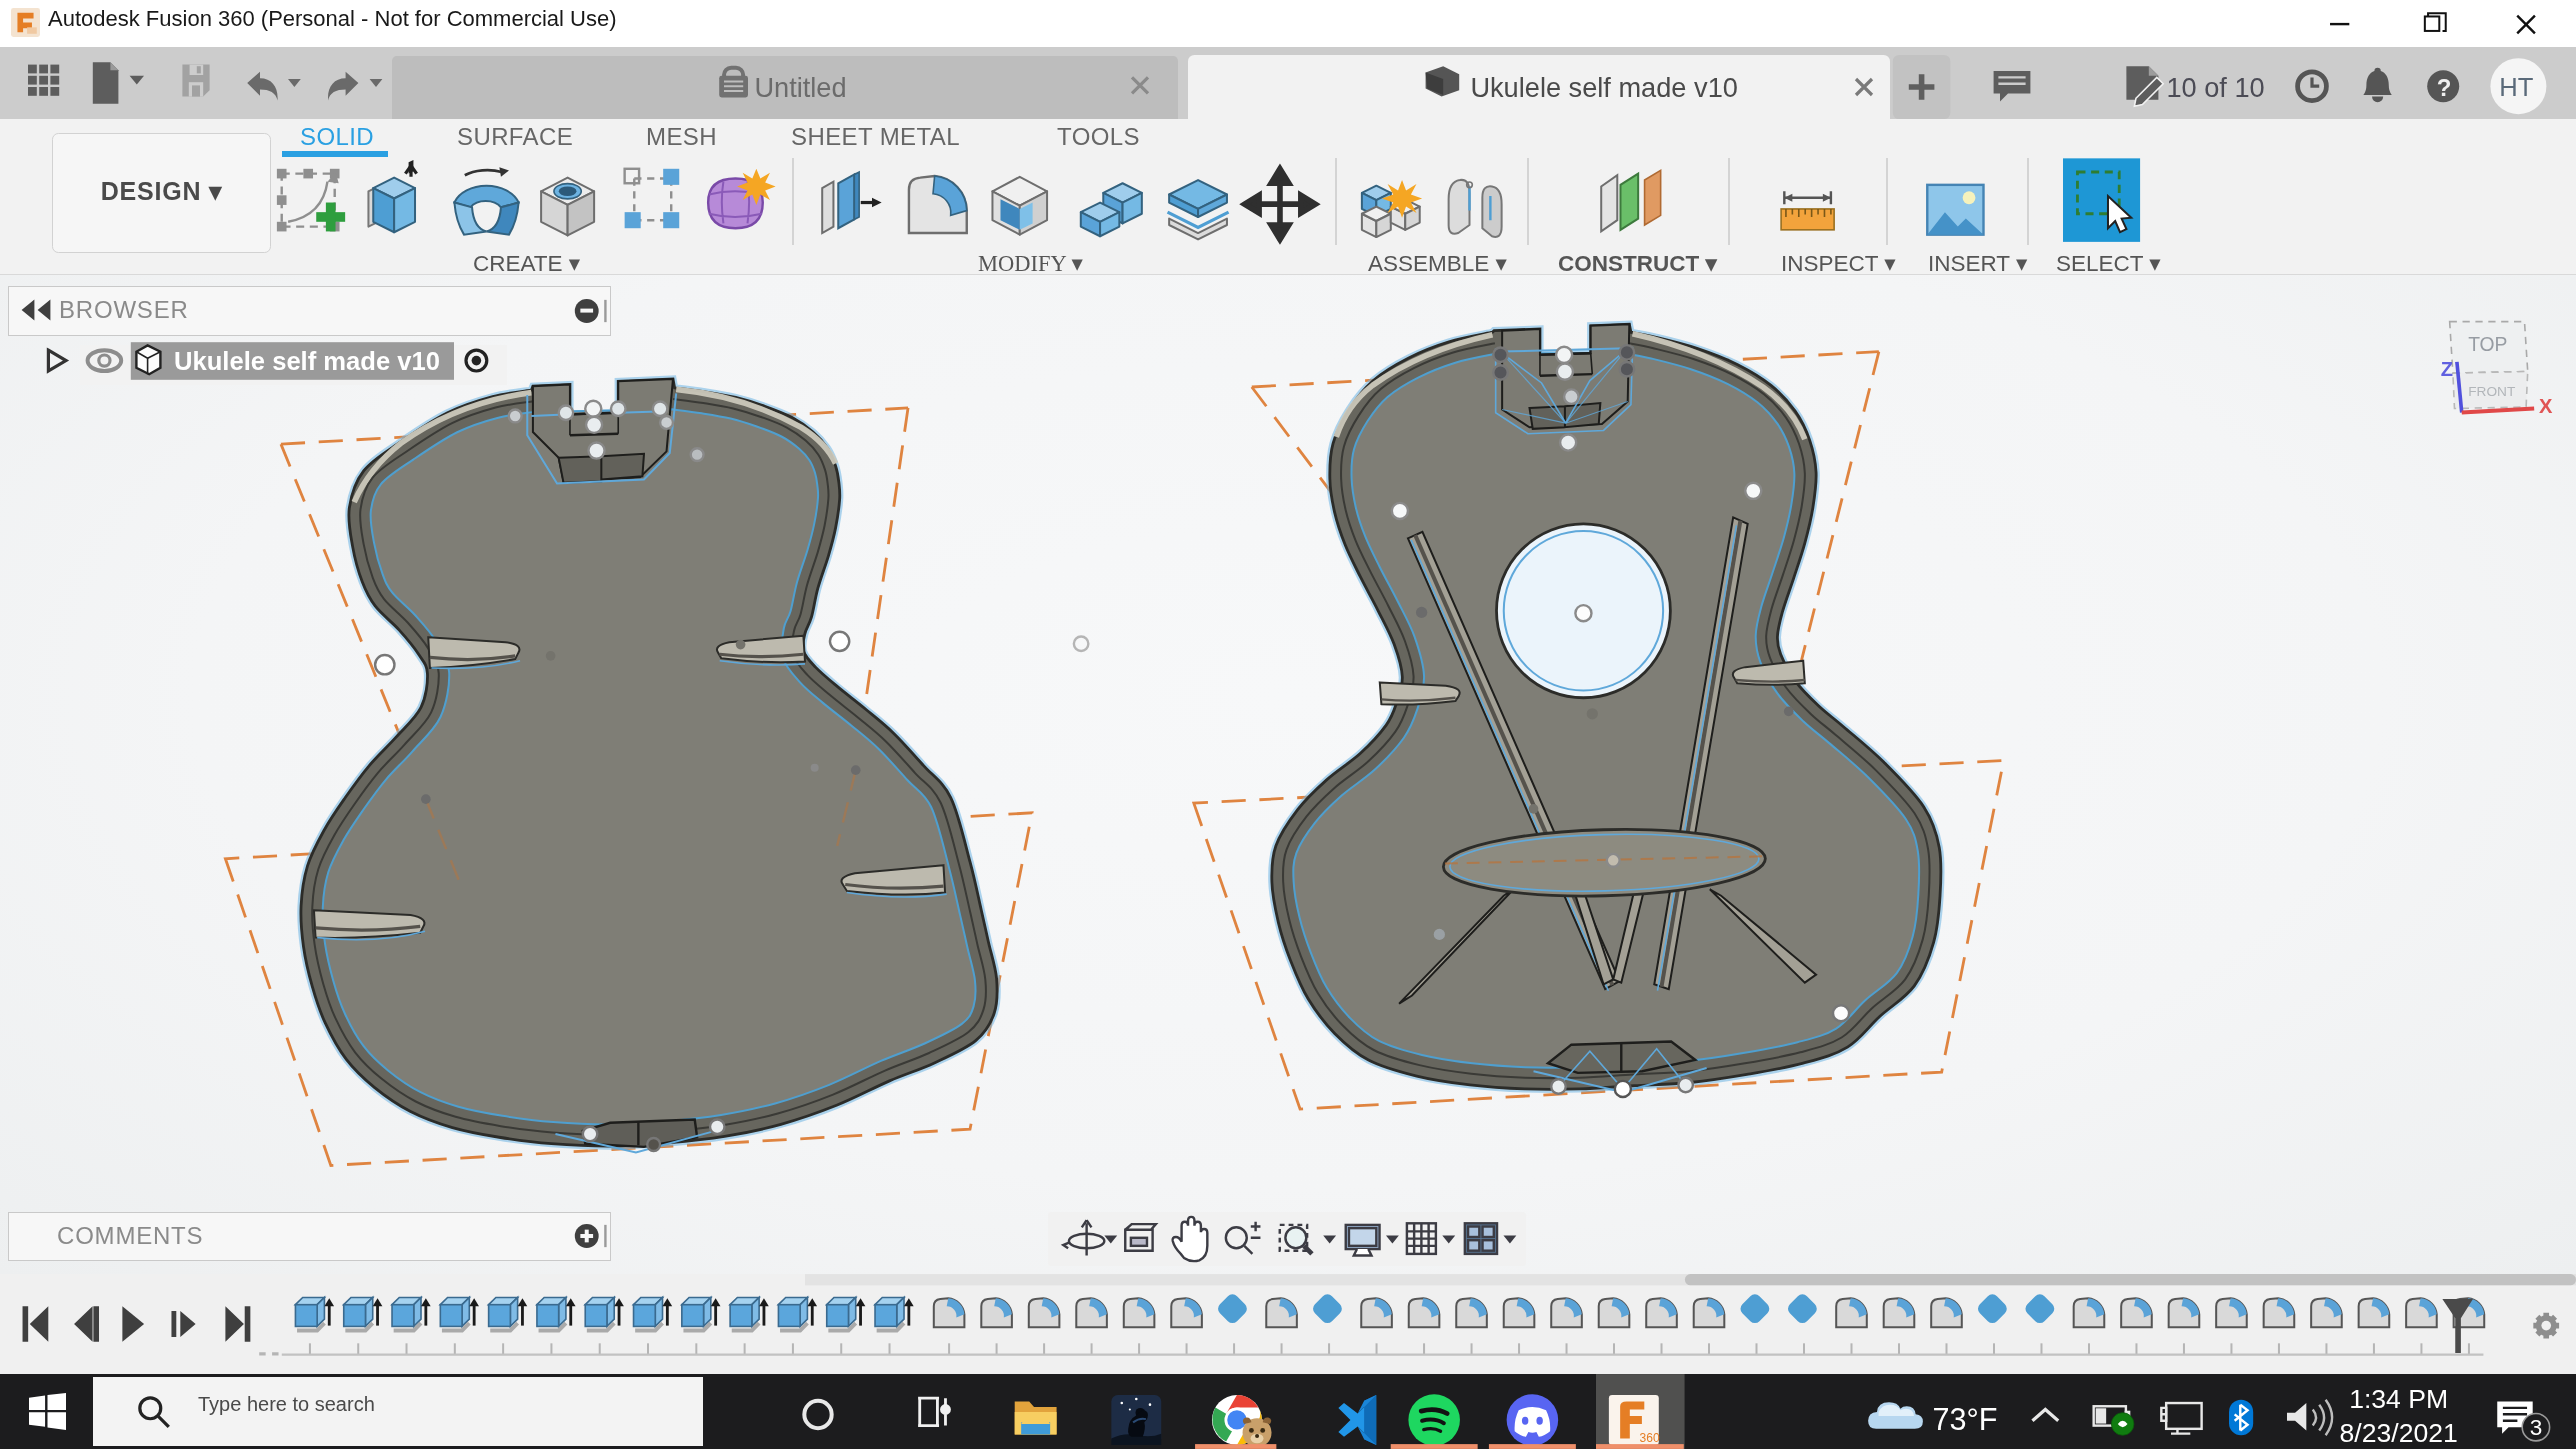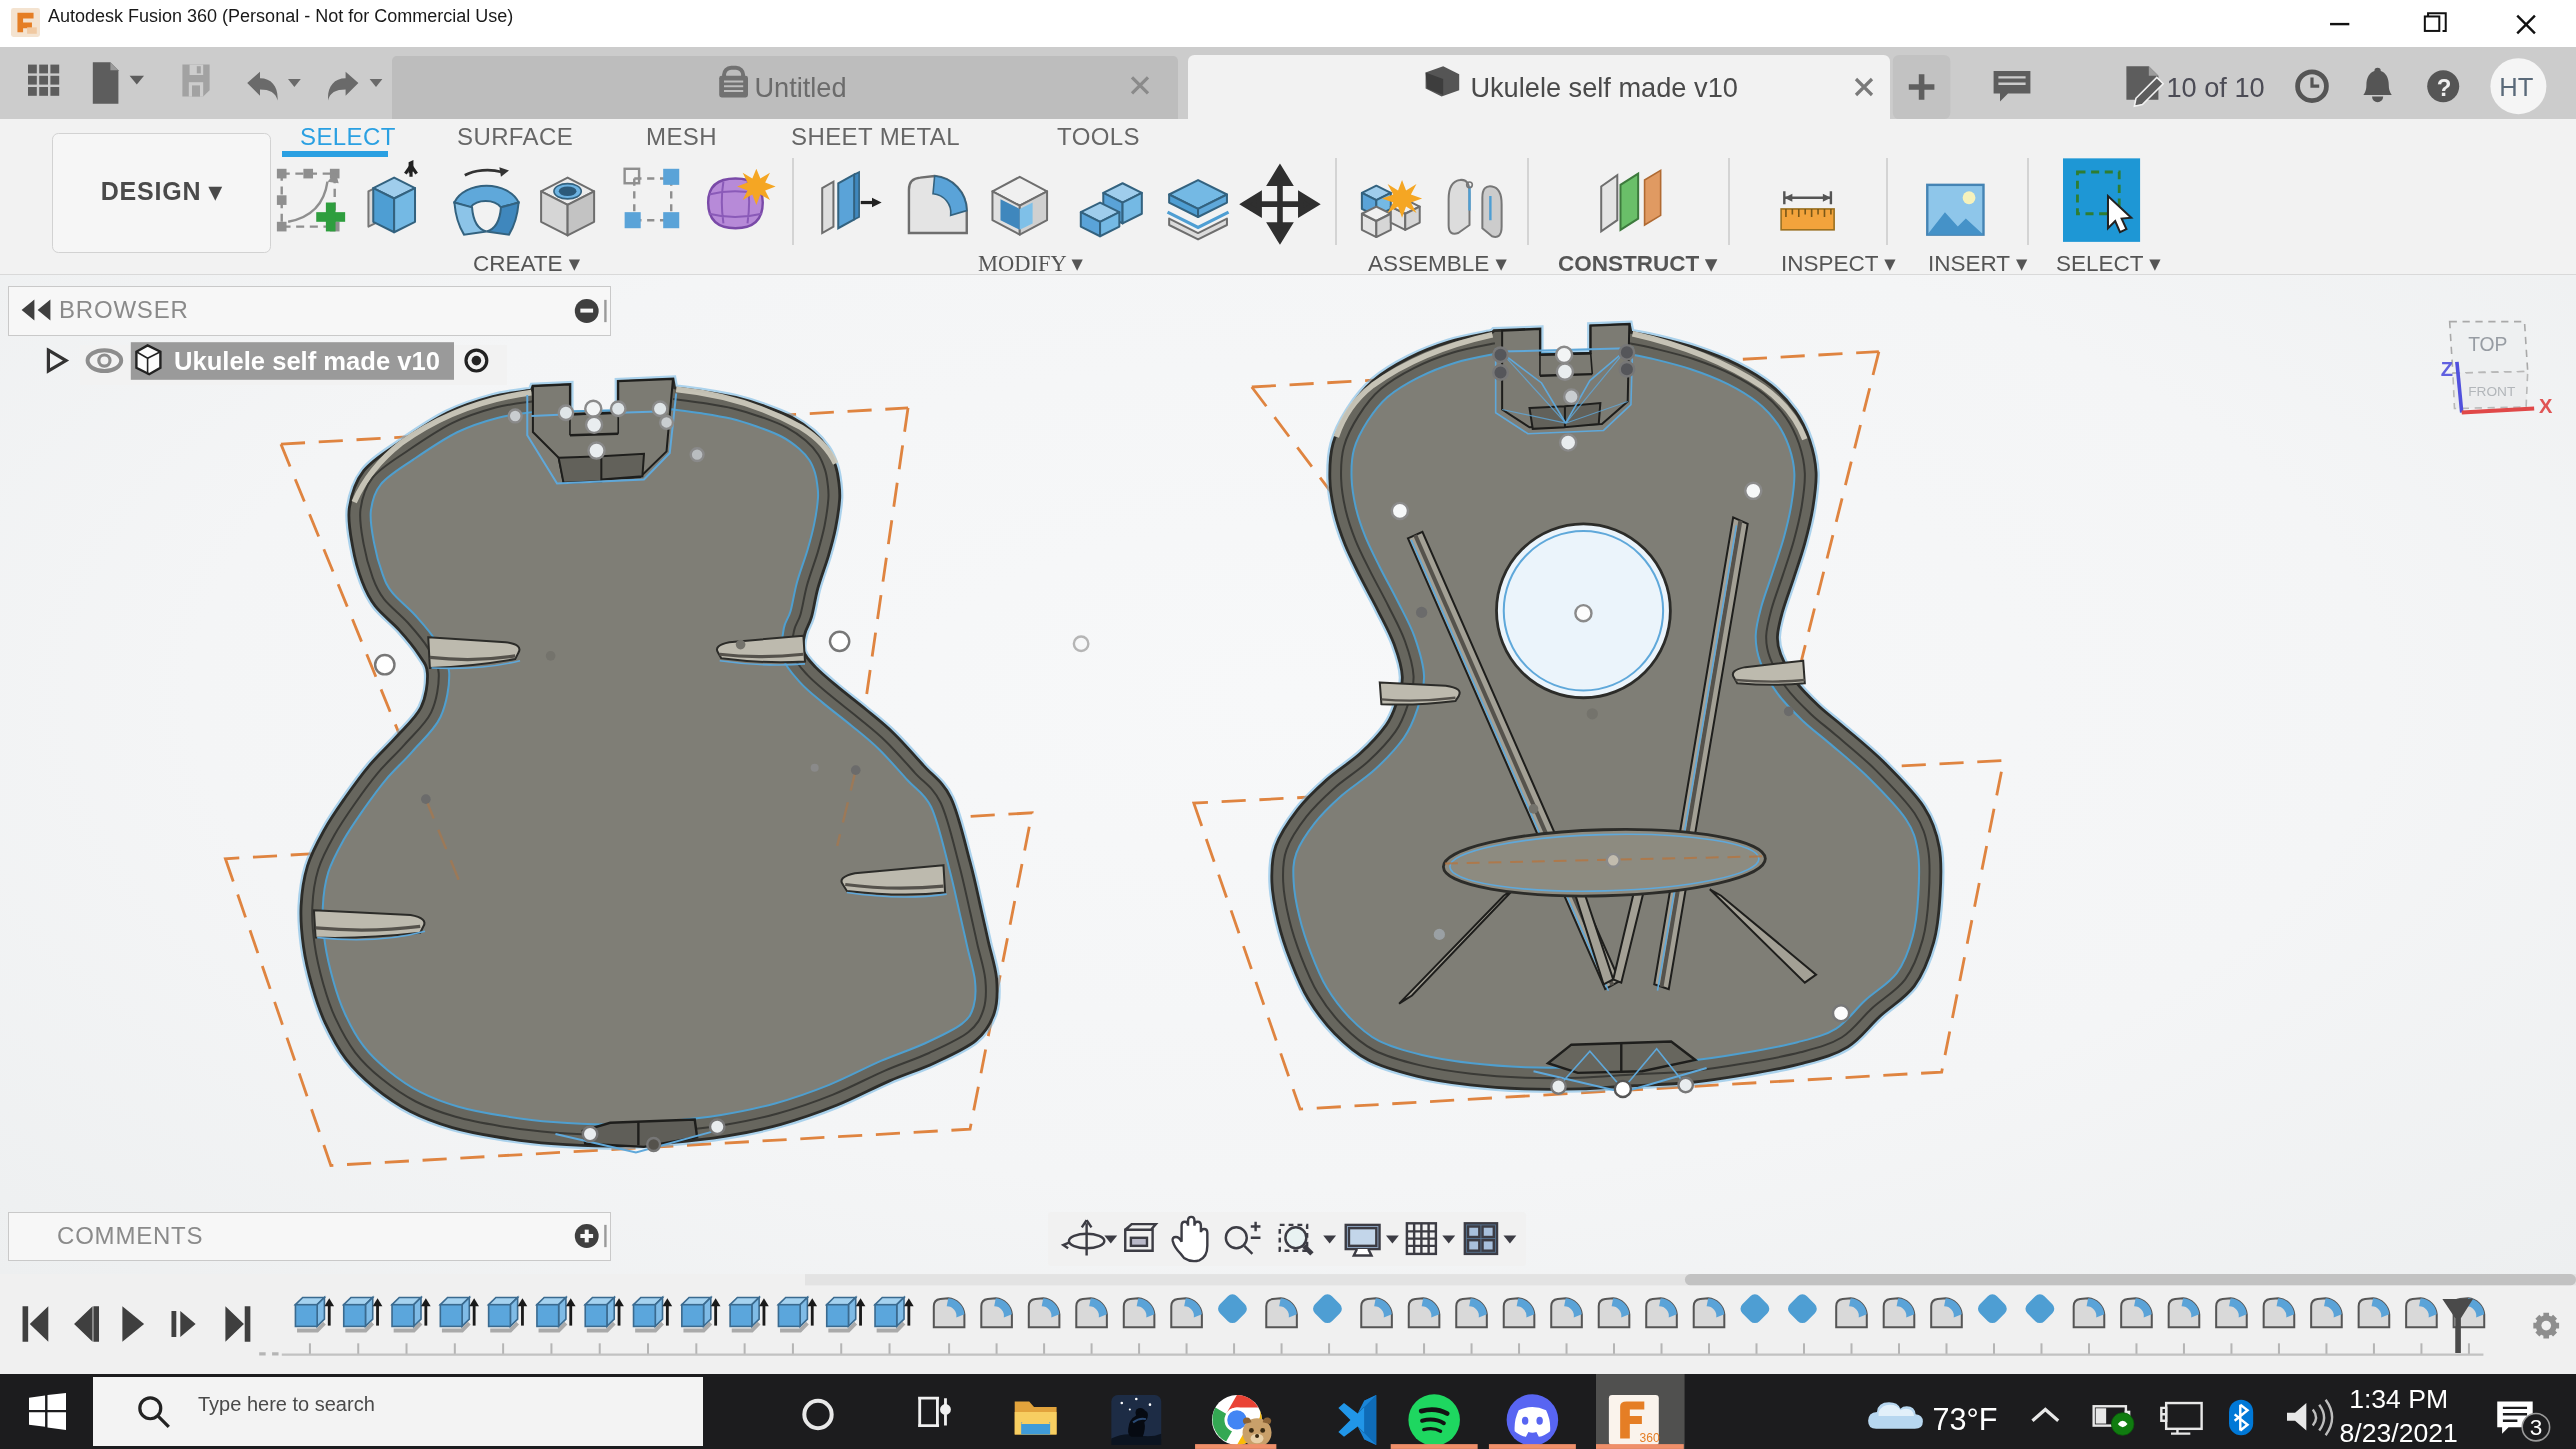--- a/index.html
+++ b/index.html
@@ -1,21 +1,21 @@
 <!DOCTYPE html>
 <html style="font-size:13px"><head>
 <meta charset="utf-8">
 <style>
   html,body{margin:0;padding:0;width:2576px;height:1449px;overflow:hidden;
     font-family:"Liberation Sans",sans-serif;-webkit-font-smoothing:antialiased;}
   .abs{position:absolute;}
   #root{position:relative;width:2576px;height:1449px;background:#fff;}
   
   #titlebar{left:0;top:0;width:2576px;height:47px;background:#ffffff;}
-  #title-text{left:48px;top:6.4px;font-size:18px;color:#191919;}
+  #title-text{left:48px;top:6.4px;font-size:22px;color:#191919;}
   
   #apptoolbar{left:0;top:47px;width:2576px;height:72px;background:#cccccc;}
   .tab-inactive{left:392px;top:8.9px;width:786px;height:64px;background:#bdbdbd;border-radius:4.8px 4.8px 0 0;}
   .tab-active{left:1188px;top:8px;width:702px;height:64px;background:#f2f2f2;border-radius:6.4px 6.4px 0 0;}
   
   #ribbon{left:0;top:119px;width:2576px;height:155px;background:#f2f2f2;border-bottom:1.6px solid #d9d9d9;}
   .rtab{position:absolute;top:4px;font-size:24px;color:#666;letter-spacing:0.4px;}
   .rlabel{position:absolute;top:131px;font-size:22.5px;color:#555;}
   .rsep{position:absolute;top:39px;width:1.6px;height:87px;background:#d4d4d4;}
   #design-btn{left:24px;top:13.7px;width:217px;height:118px;background:#f6f6f6;border:1.6px solid #d2d2d2;border-radius:6.4px;margin-left:28px;}
@@ -126,21 +126,21 @@
 
       <circle cx="3138" cy="49" r="35" fill="#f5f5f5"></circle>
       <text x="3114" y="61" font-size="32" fill="#5a6a7a" font-family="Liberation Sans">HT</text>
     </svg>
   </div>
 
   <div class="abs" id="ribbon">
     <div class="abs" id="design-btn">
         <span>DESIGN ▾</span>
       </div>
-    <span class="rtab" style="left:300px;color:#2aa0e2;">SELECT</span>
+    <span class="rtab" style="left:300px;color:#2aa0e2;">SOLID</span>
     <span class="rtab" style="left:457px;">SURFACE</span>
     <span class="rtab" style="left:646px;">MESH</span>
     <span class="rtab" style="left:791px;">SHEET METAL</span>
     <span class="rtab" style="left:1057px;">TOOLS</span>
     <div class="abs" style="left:282px;top:32px;width:106px;height:5.6px;background:#2aa0e2;"></div>
     <span class="rlabel" style="left:473px;">CREATE ▾</span>
     <span class="rlabel" style="left:978px;font-family:Liberation Serif, serif;">MODIFY ▾</span>
     <span class="rlabel" style="left:1368px;">ASSEMBLE ▾</span>
     <span class="rlabel" style="left:1558px;font-weight:bold;">CONSTRUCT ▾</span>
     <span class="rlabel" style="left:1781px;">INSPECT ▾</span>

